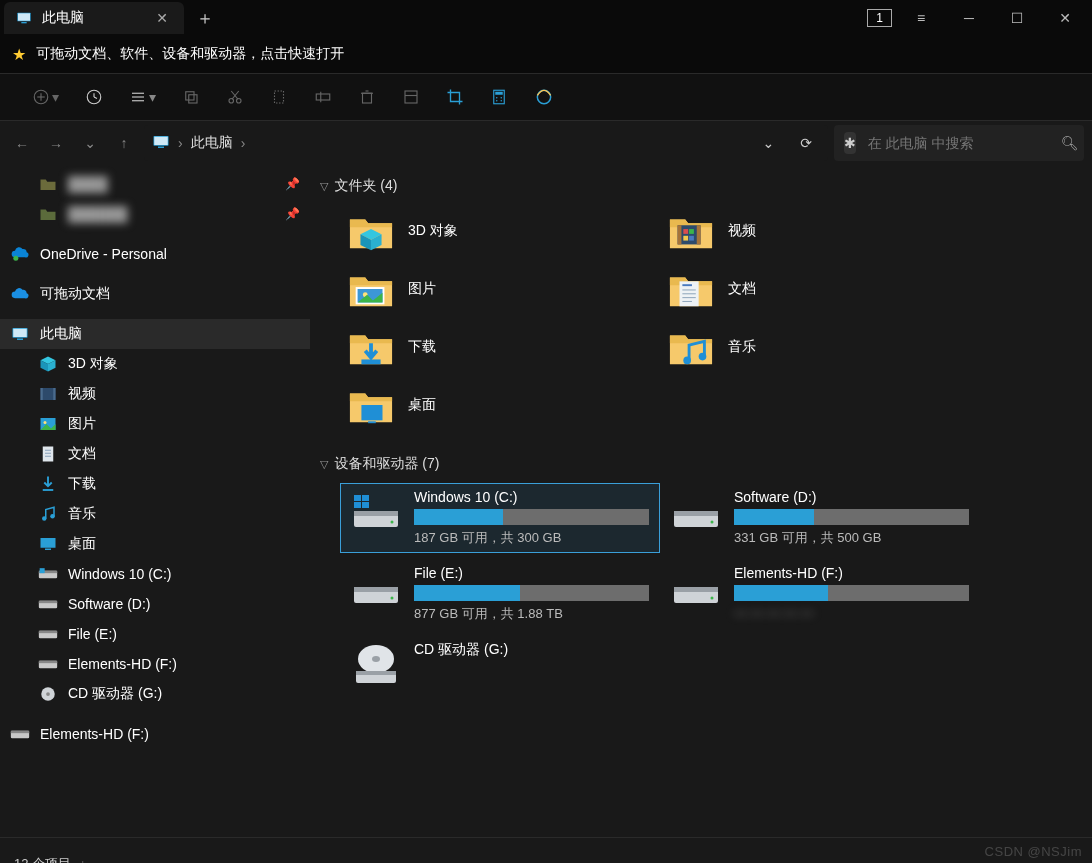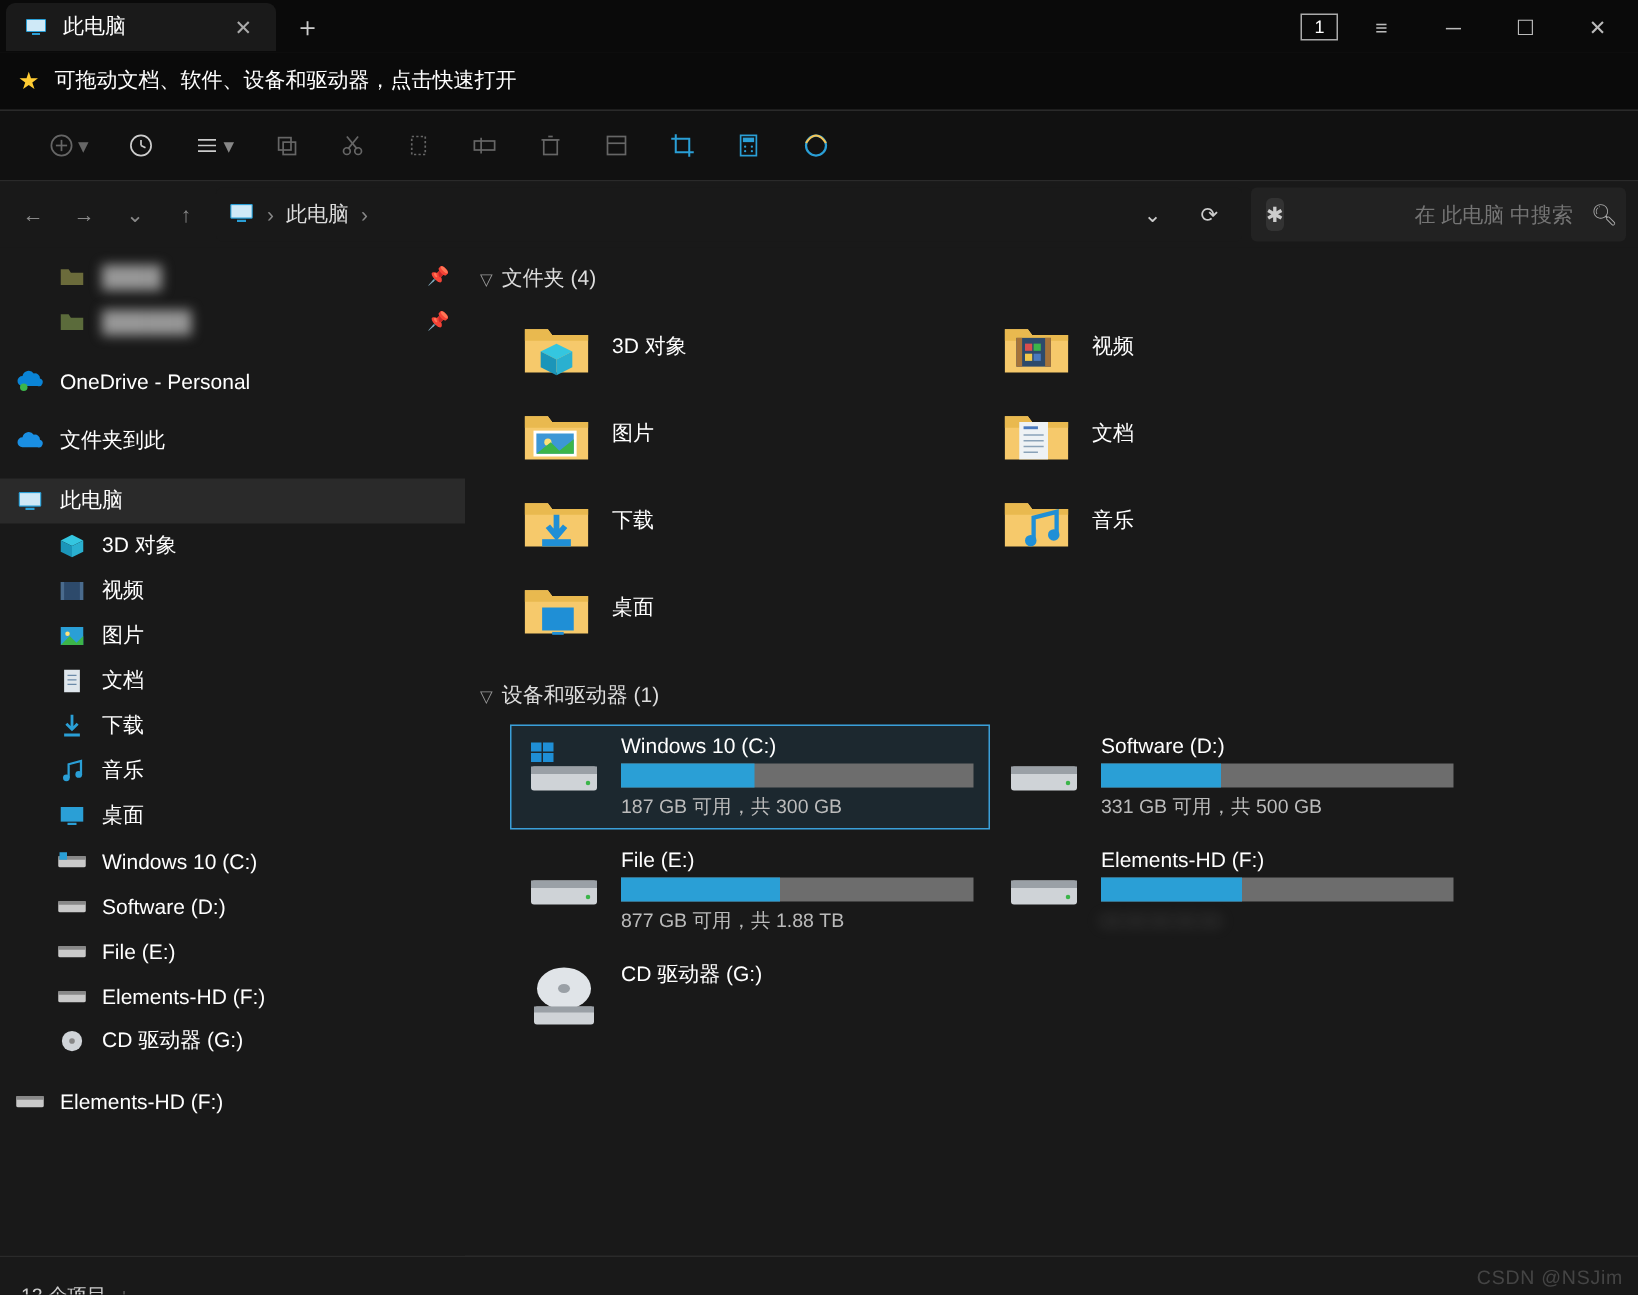--- a/index.html
+++ b/index.html
@@ -48,21 +48,21 @@
   background: #191919; height: 36px; padding: 0 8px; border-radius: 4px;}
 .addr .crumb { color: #ddd; }
 .addr .chev { color: #888; }
 .addr-ref { color:#ccc; padding: 0 8px; }
 .search {
   display: flex; align-items: center; gap: 12px;
   background: #222; height: 36px; padding: 0 10px; border-radius: 4px;
   width: 250px;
 }
 .search .gear { background:#333; width:22px; height:22px; display:flex; align-items:center; justify-content:center; border-radius:4px; color:#ccc;}
-.search input { background: transparent; border: none; color: #888; font-size: 14px; outline: none; flex:1;text-align:right;}
+.search input { background: transparent; border: none; color: #888; font-size: 14px; outline: none; flex:1;}
 .search .mag { color: #aaa; }
 .body { display: flex; height: calc(100% - 35px - 38px - 48px - 44px - 26px); }
 .sidebar {
   width: 310px; background: #191919; overflow-y: auto;
   padding-top: 4px;
 }
 .sb-item {
   display: flex; align-items: center; gap: 10px;
   padding: 5px 10px; cursor: pointer;
 }
@@ -270,21 +270,21 @@
         </span>
       <span>OneDrive - Personal</span>
     </div>
     <div class="sb-spacer"></div>
     <div class="sb-item indent1">
       <span class="sb-icon">
           <svg width="20" height="20" viewBox="0 0 24 24">
             <path d="M6 17 a4 4 0 0 1 0-8 a5 5 0 0 1 9-2 a4 4 0 0 1 5 4 a3 3 0 0 1 -2 6 z" fill="#1a8fe3"></path>
           </svg>
         </span>
-      <span>文件夹到此</span>
+      <span>可拖动文档</span>
     </div>
     <div class="sb-spacer"></div>
     <div class="sb-item indent1 selected">
       <span class="sb-icon">
           <svg viewBox="0 0 24 24" width="18" height="18">
             <rect x="2" y="4" width="20" height="13" rx="1" fill="#2a9fd6"></rect>
             <rect x="3" y="5" width="18" height="11" fill="#cfe9f7"></rect>
             <rect x="8" y="18" width="8" height="2" fill="#2a9fd6"></rect>
           </svg>
         </span>
@@ -513,21 +513,21 @@
                 <rect width="22" height="16" fill="#1f8fd6"></rect>
                 <rect x="7" y="17" width="8" height="2" fill="#1f8fd6"></rect>
               </g>
             </svg></div>
           <span>桌面</span>
         </div>
       </div>
 
     <div class="group-header">
       <span class="chev">▽</span>
-      <span>设备和驱动器 (1)</span>
+      <span>设备和驱动器 (7)</span>
     </div>
     <div class="drive-grid" id="drive-grid">
         <div class="drive-item selected">
           <div class="drive-icon">
             <svg width="52" height="40" viewBox="0 0 52 40">
               <g transform="translate(4,2)">
                 <rect width="7" height="6" fill="#1f8fd6"></rect>
                 <rect x="8" width="7" height="6" fill="#1f8fd6"></rect>
                 <rect y="7" width="7" height="6" fill="#1f8fd6"></rect>
                 <rect x="8" y="7" width="7" height="6" fill="#1f8fd6"></rect>

